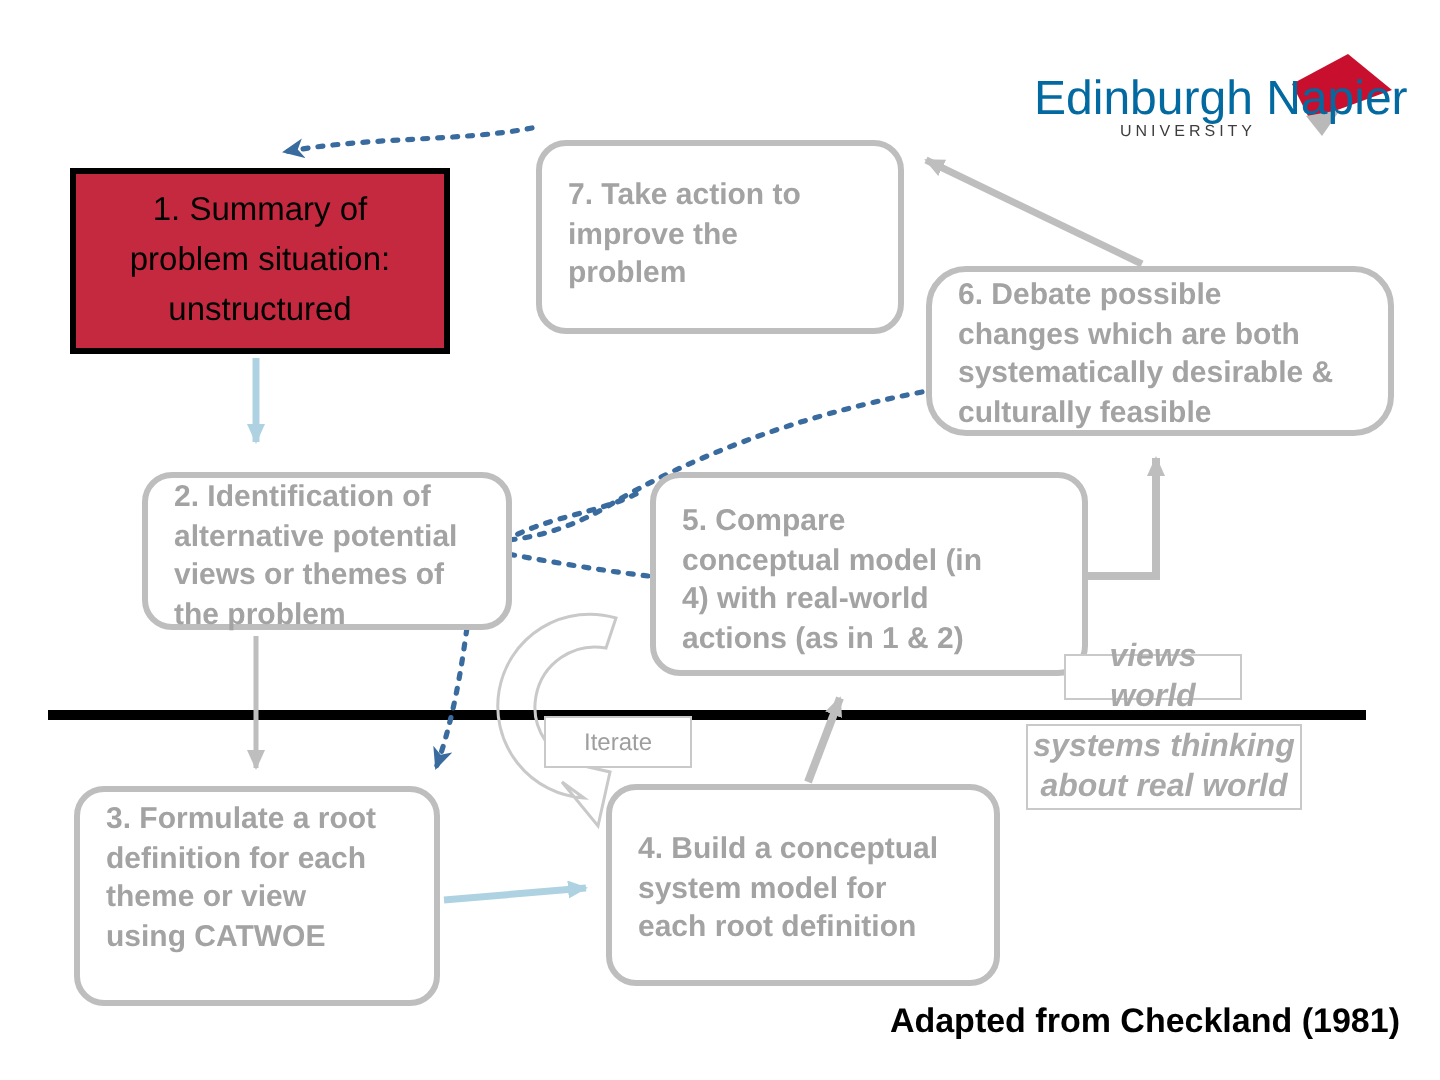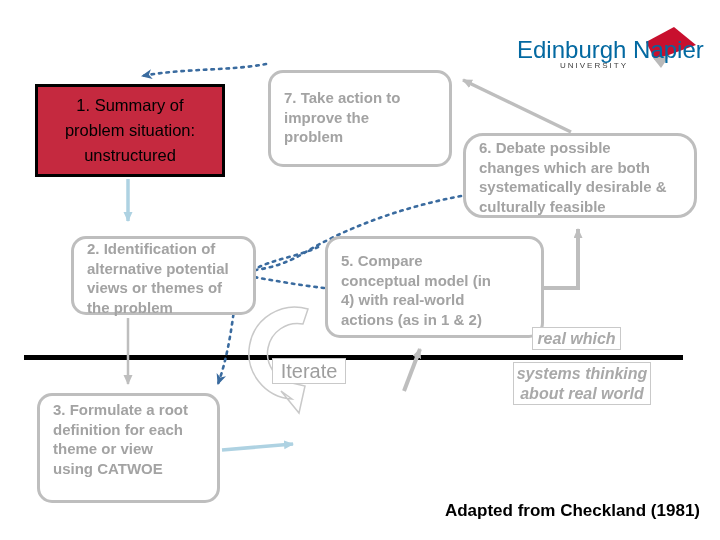--- a/index.html
+++ b/index.html
@@ -23,21 +23,21 @@
     display:flex;align-items:center;justify-content:center;text-align:center;
   }
   .stage-red .stage-text{white-space:pre-line;}
   .tag{
     position:absolute;box-sizing:border-box;background:#fff;z-index:3;
     border:1px solid #C9C9C9;color:#A9A9A9;
     display:flex;align-items:center;justify-content:center;text-align:center;
   }
   .tag .tag-text{white-space:pre-line;}
   .tag-italic{font-style:italic;font-size:16px;font-weight:bold;line-height:1.25;}
-  .tag-plain{font-size:20px;font-weight:400;color:#9E9E9E;}
+  .tag-plain{font-size:12px;font-weight:400;color:#9E9E9E;}
   .credit{
     position:absolute;left:420px;top:501px;width:280px;z-index:3;
     color:#000;font-size:17px;font-weight:600;text-align:right;
   }
   .logo{position:absolute;left:505px;top:25px;width:200px;height:60px;z-index:3;}
   .logo-name{position:absolute;left:12px;top:11px;font-size:24px;font-weight:500;color:#0369a1;}
   .logo-sub{position:absolute;left:55px;top:36px;width:84px;text-align:left;
     font-size:8px;letter-spacing:2px;color:#3D3D3D;font-weight:500;}
   .logo-flag{position:absolute;left:0;top:0;width:200px;height:60px;}
 </style>
@@ -110,23 +110,28 @@
 actions (as in 1 &amp; 2)</span>
   </div>
 
   <div class="stage" style="left:37px;top:393px;width:183px;height:110px;">
     <span class="stage-text">3. Formulate a root
 definition for each
 theme or view
 using CATWOE</span>
   </div>
 
+  <div class="stage" style="left:303px;top:392px;width:197px;height:101px;padding-top:20px;">
+    <span class="stage-text">4. Build a conceptual
+system model for
+each root definition</span>
+  </div>
 
   <div class="tag tag-italic" style="left:532px;top:327px;width:89px;height:23px;">
-    <span class="tag-text">real which</span>
+    <span class="tag-text">views world</span>
   </div>
 
   <div class="tag tag-italic" style="left:513px;top:362px;width:138px;height:43px;">
     <span class="tag-text">systems thinking
 about real world</span>
   </div>
 
   <div class="tag tag-plain" style="left:272px;top:358px;width:74px;height:26px;">
     <span class="tag-text">Iterate</span>
   </div>

